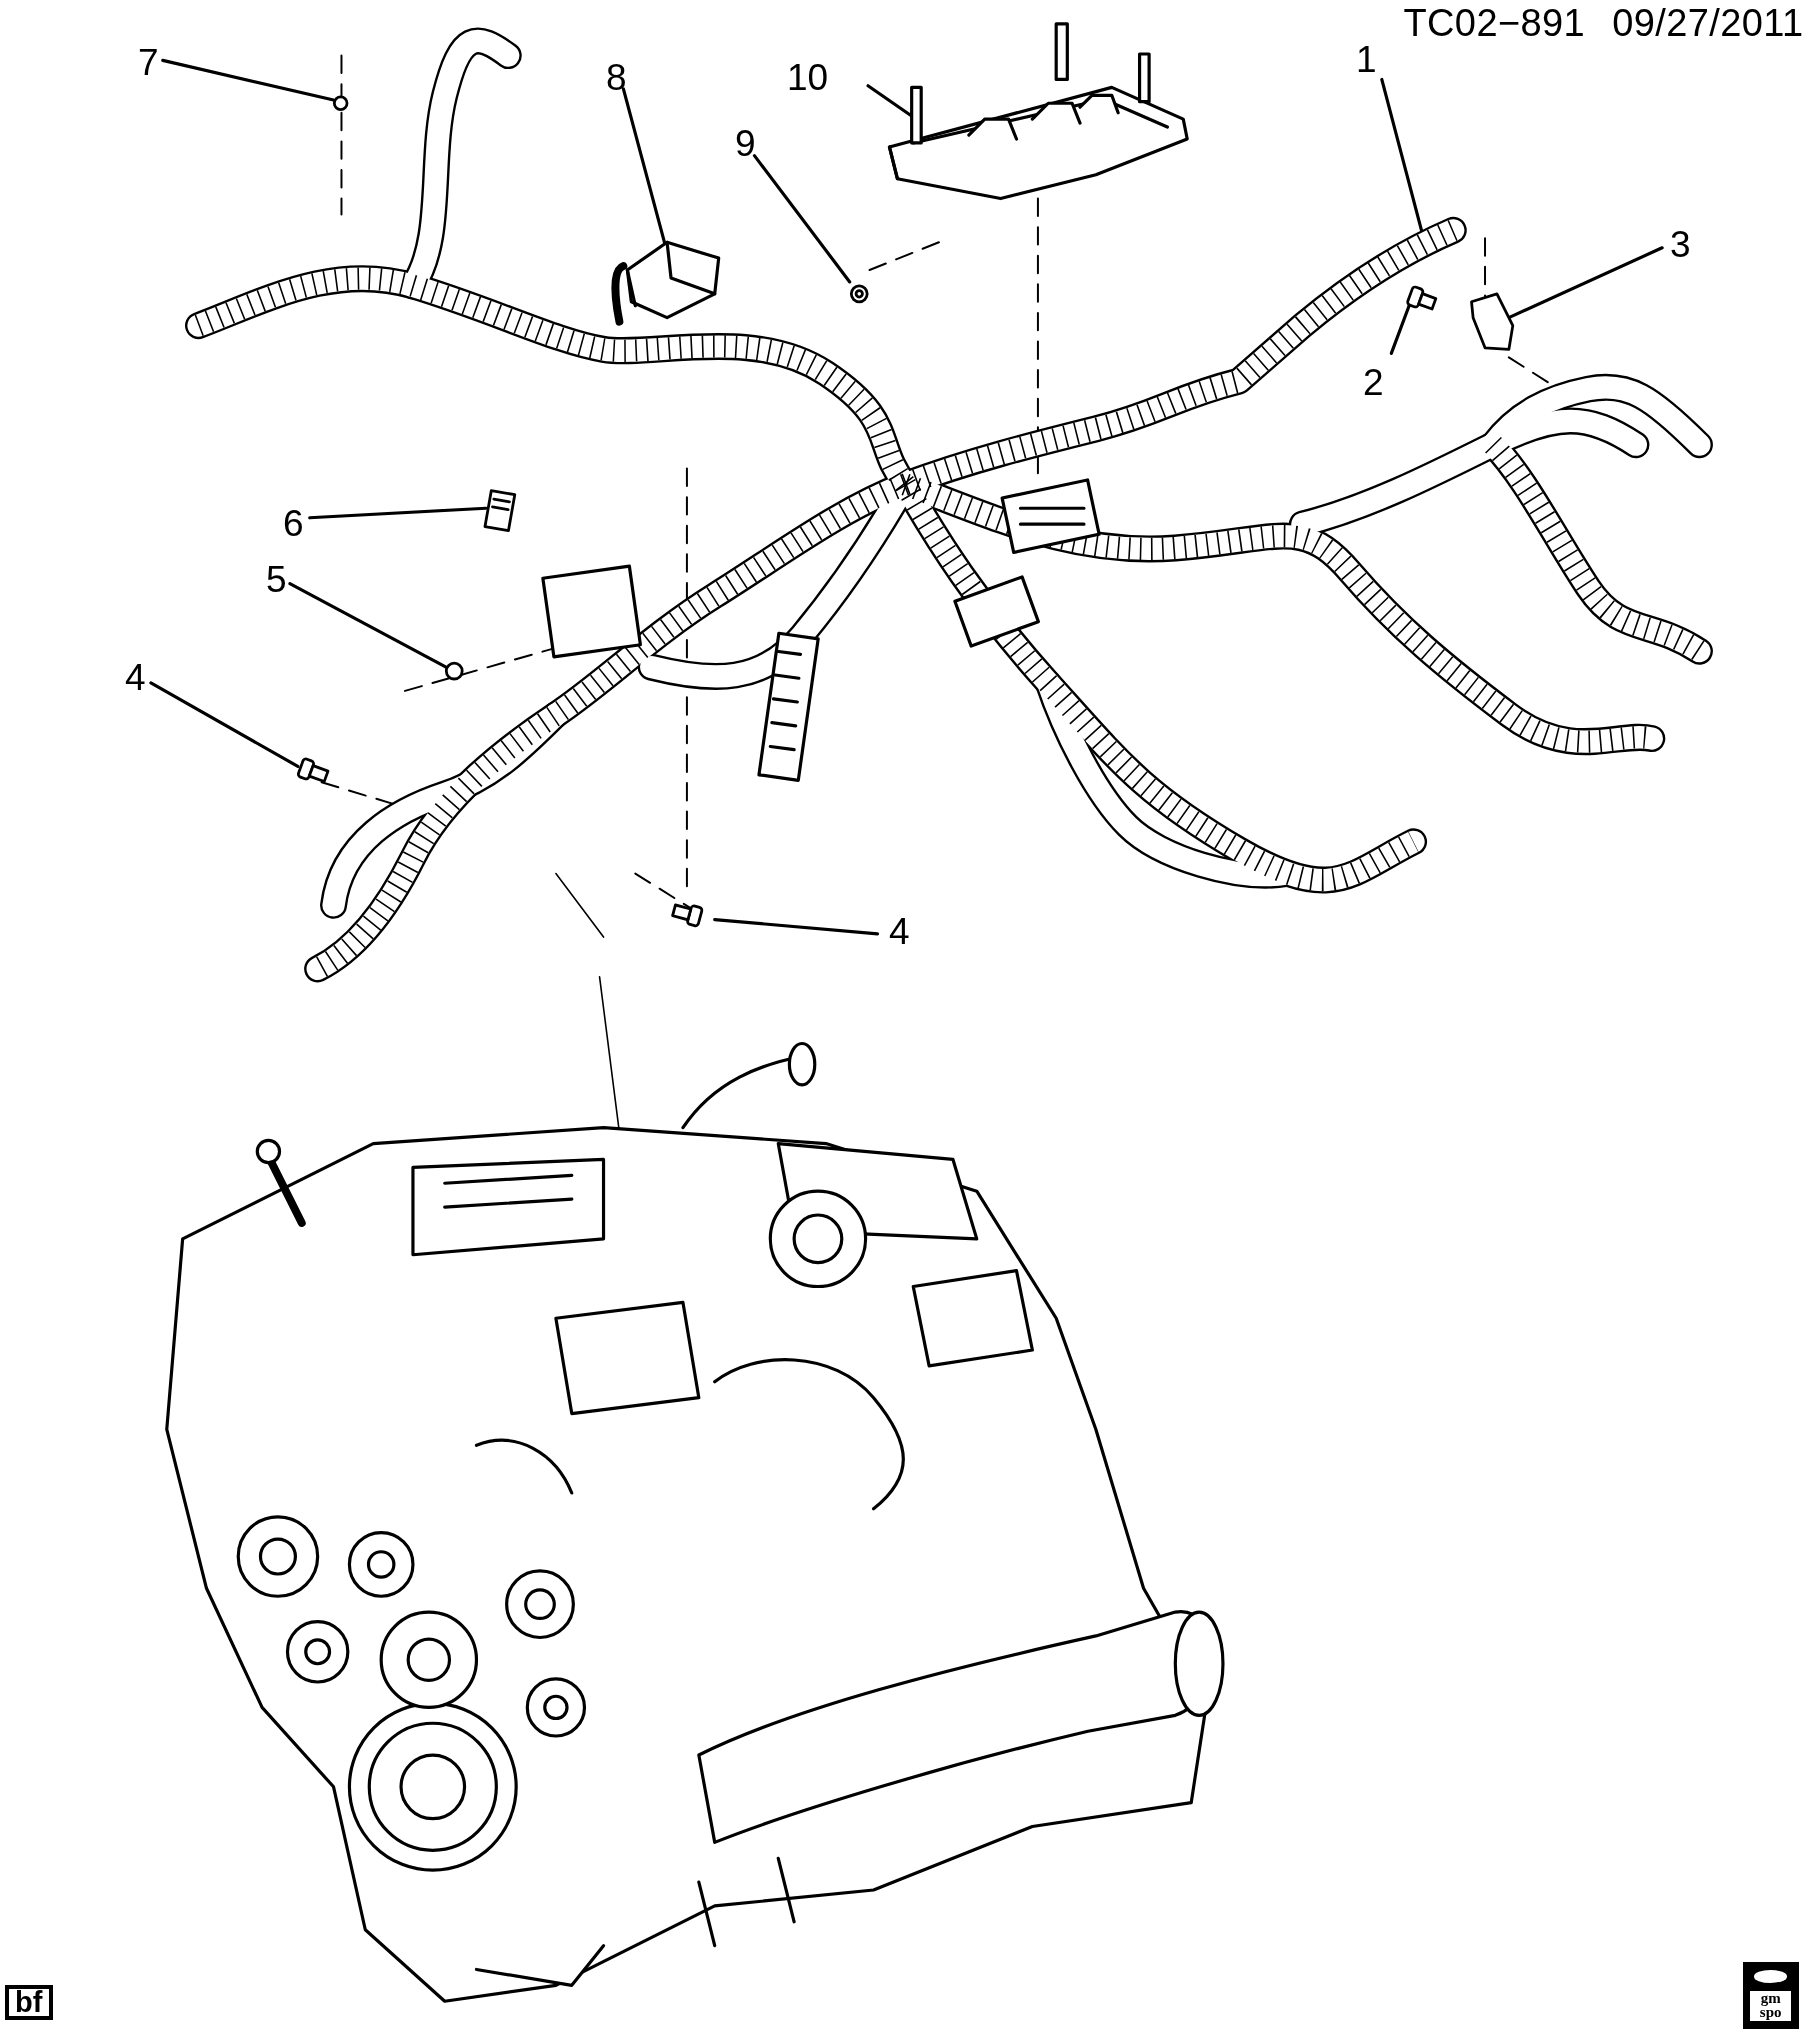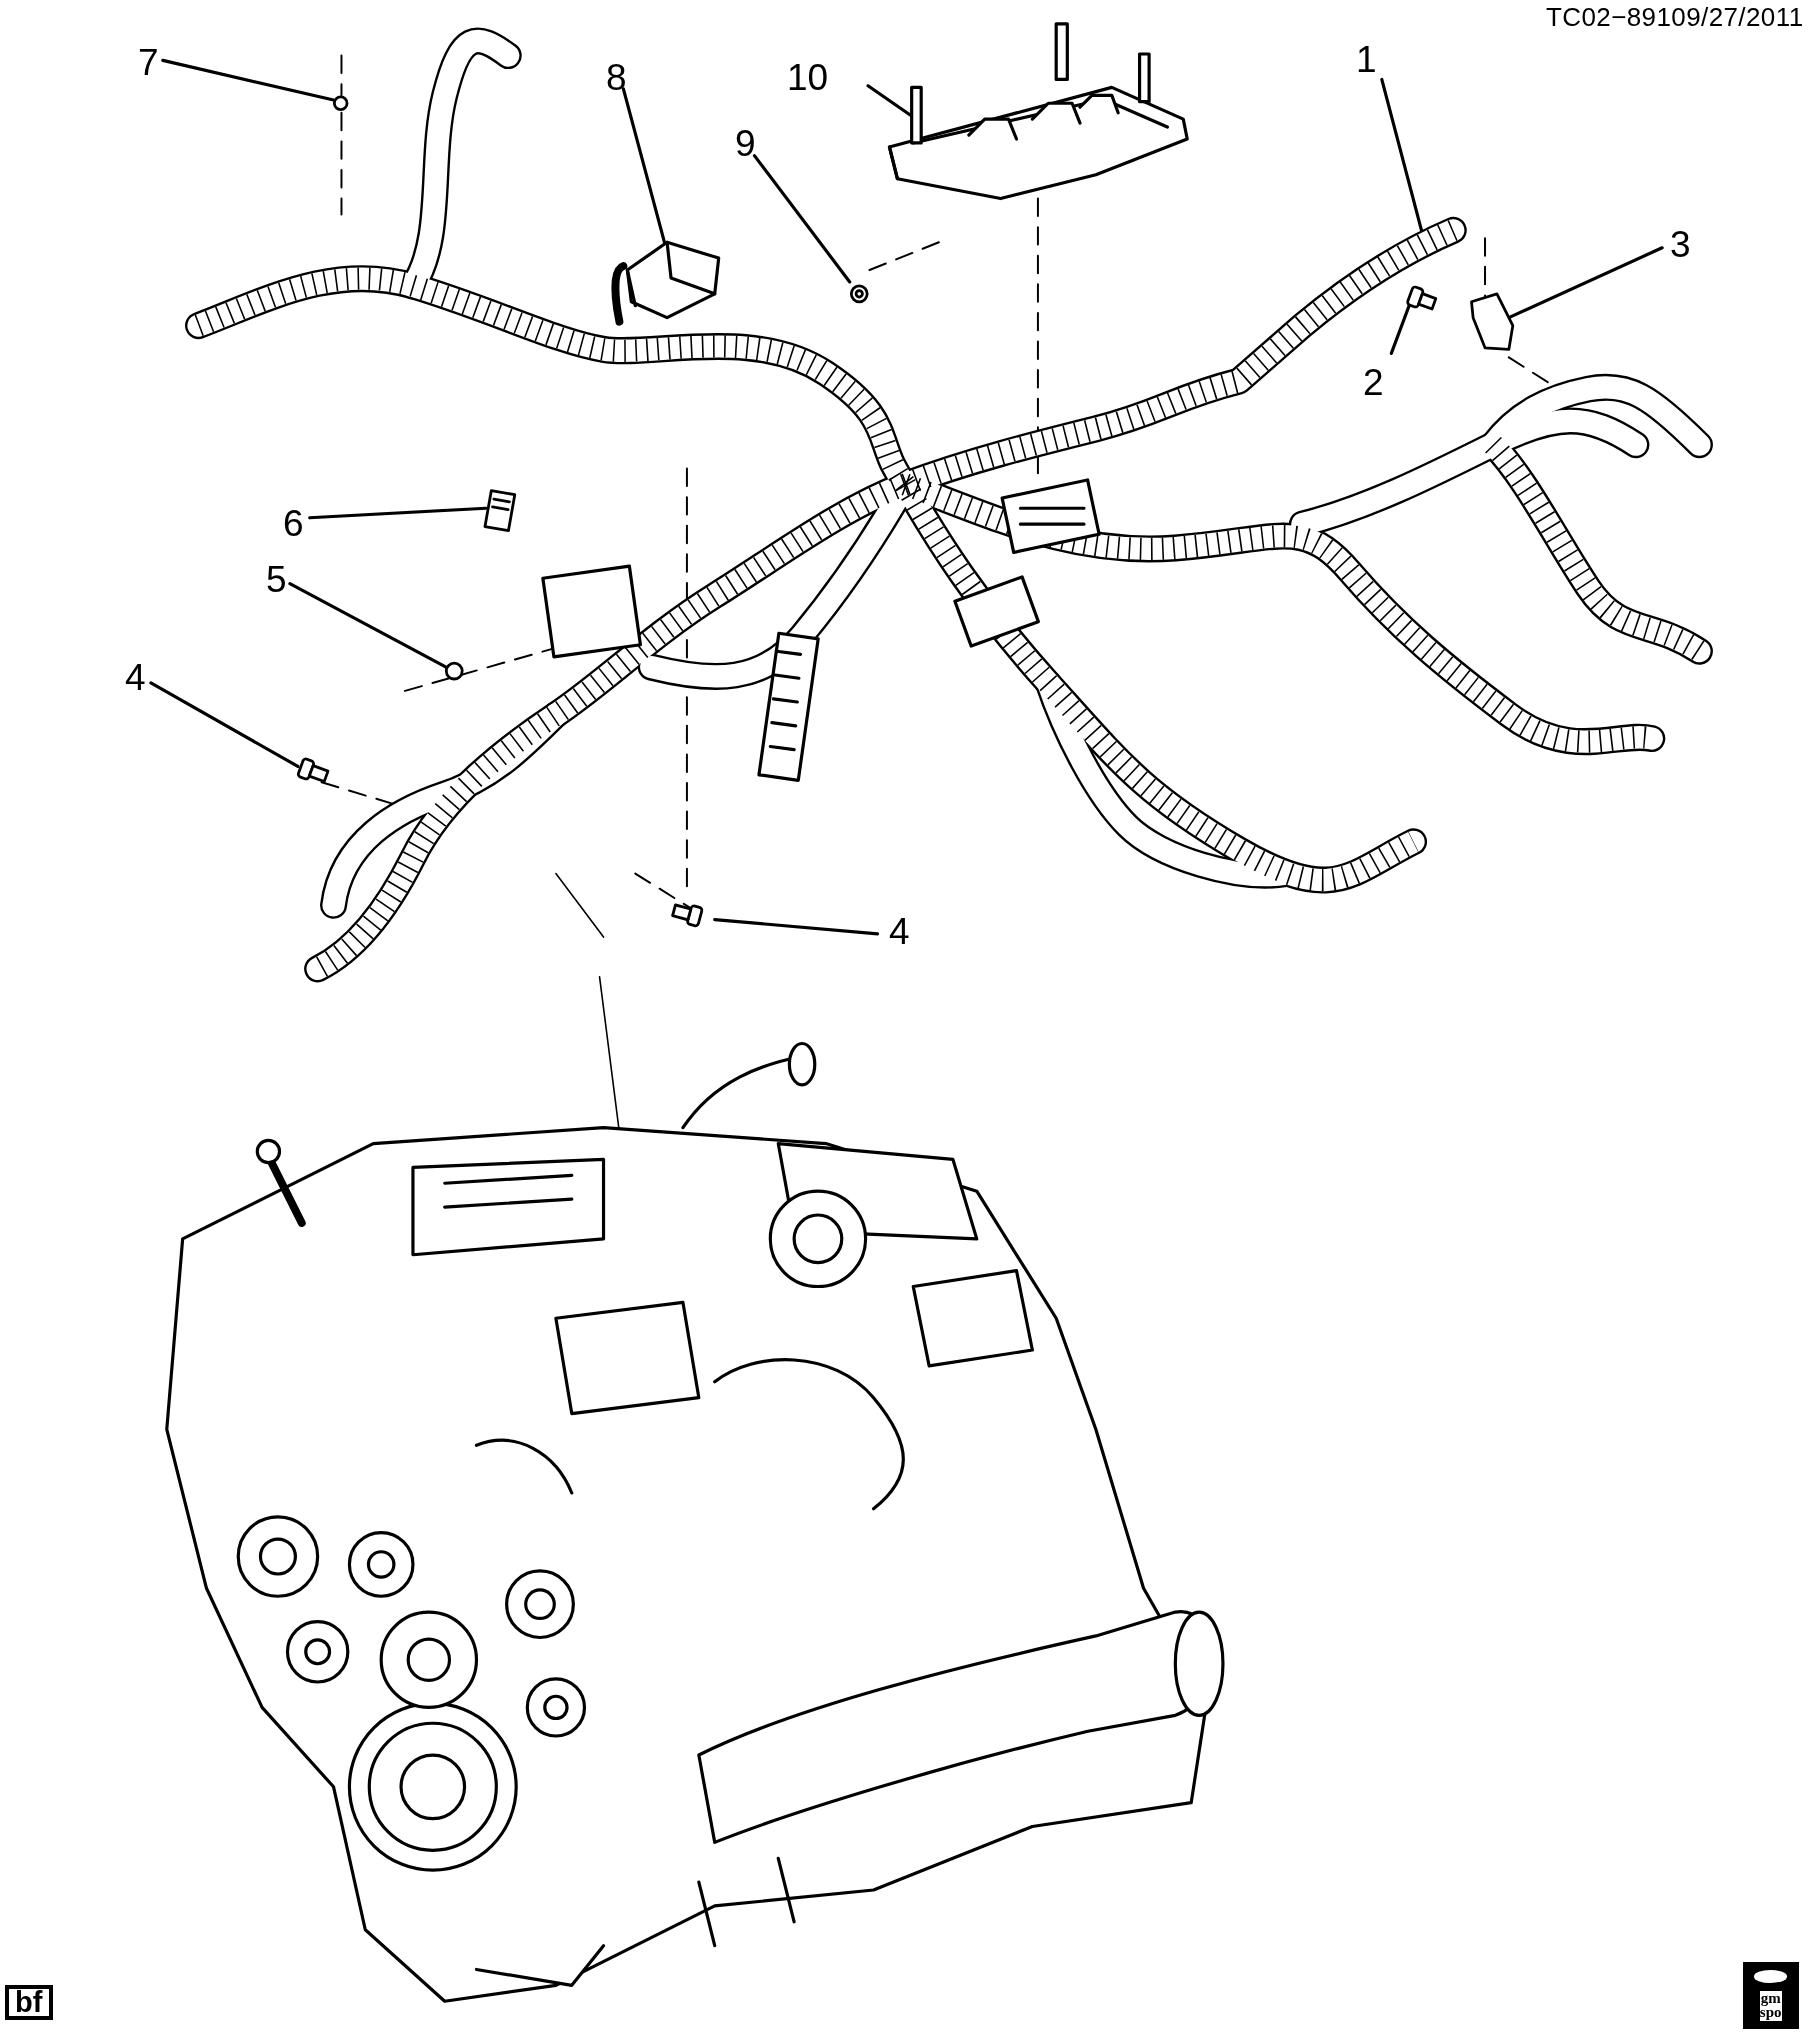--- a/index.html
+++ b/index.html
@@ -1,29 +1,29 @@
 <!DOCTYPE html>
 <html style="font-size:12.7px"><head>
 <meta charset="utf-8">
 <style>
   html, body { margin: 0; padding: 0; background: #ffffff; }
   body { width: 1813px; height: 2033px; position: relative; overflow: hidden;
          font-family: "Liberation Sans", sans-serif; color: #000; }
-  .header { position: absolute; top: 1.6px; right: 9.5px; font-size: 26px; letter-spacing: 0.4px;
-            display: flex; white-space: nowrap; }
+  .header { position: absolute; top: 1.6px; right: 9.5px; font-size: 38px; letter-spacing: 0.4px;
+            display: flex; gap: 27px; white-space: nowrap; }
   .callout { position: absolute; font-size: 37px; line-height: 1; }
   svg.art { position: absolute; left: 0; top: 0; }
   .badge-bf { position: absolute; left: 4.8px; bottom: 13.5px; width: 48px; height: 35px;
               border: 4.8px solid #000; font-size: 29px; display: flex; align-items: center;
               justify-content: center; box-sizing: border-box; font-weight: bold; }
   .badge-gm { position: absolute; right: 14.3px; bottom: 4px; width: 56px; height: 67px;
               background: #000; box-sizing: border-box; padding: 4.8px; display: flex;
               flex-direction: column; align-items: center; }
   .badge-gm .oval { width: 33px; height: 12.7px; background: #fff; border-radius: 50%; margin-top: 3.2px; }
-  .badge-gm .txt { margin-top: 8px; background: #fff; width: 22px; font-family: "Liberation Serif", serif;
+  .badge-gm .txt { margin-top: 8px; background: #fff; width: 41px; font-family: "Liberation Serif", serif;
                    font-weight: bold; font-size: 15px; line-height: 13.5px; text-align: center; padding: 1.6px 0; }
 </style>
 </head>
 <body>
 
 <div class="header">
   <span>TC02−891</span>
   <span>09/27/2011</span>
 </div>
 

